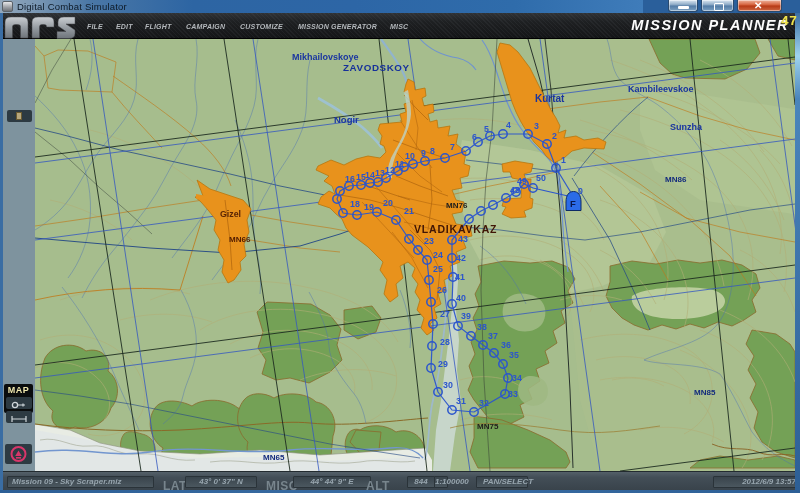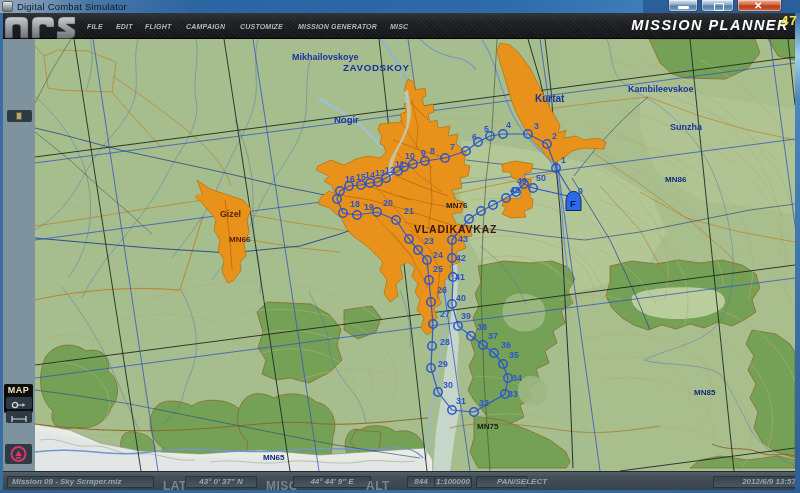--- a/index.html
+++ b/index.html
@@ -379,20 +379,20 @@
   </div>
 </div>
 <div id="bottombar">
   <div class="bbox" style="left:7px;width:147px;padding-left:4px">Mission 09 - Sky Scraper.miz</div>
   <div class="blab" style="left:163px">LAT</div>
   <div class="bbox" style="left:185px;width:72px;text-align:center">43° 0' 37" N</div>
   <div class="blab" style="left:266px">MISC</div>
   <div class="bbox" style="left:293px;width:78px;text-align:center">44° 44' 9" E</div>
   <div class="blab" style="left:366px">ALT</div>
   <div class="bbox" style="left:407px;width:28px;text-align:center">844</div>
-  <div class="bbox" style="left:434px;width:38px;text-align:center">1:100000</div>
-  <div class="bbox" style="left:476px;width:52px;padding-left:20px">PAN/SELECT</div>
+  <div class="bbox" style="left:434px;width:14px;text-align:center">1:100000</div>
+  <div class="bbox" style="left:476px;width:52px;padding-left:6px">PAN/SELECT</div>
   <div class="bbox" style="left:713px;width:84px;text-align:right">2012/6/9 13:57</div>
 </div>
 <div id="borderR"></div>
 <div id="borderB"></div>
 <div id="borderL"></div>
 <div id="fps">47</div>
 
 </body></html>

